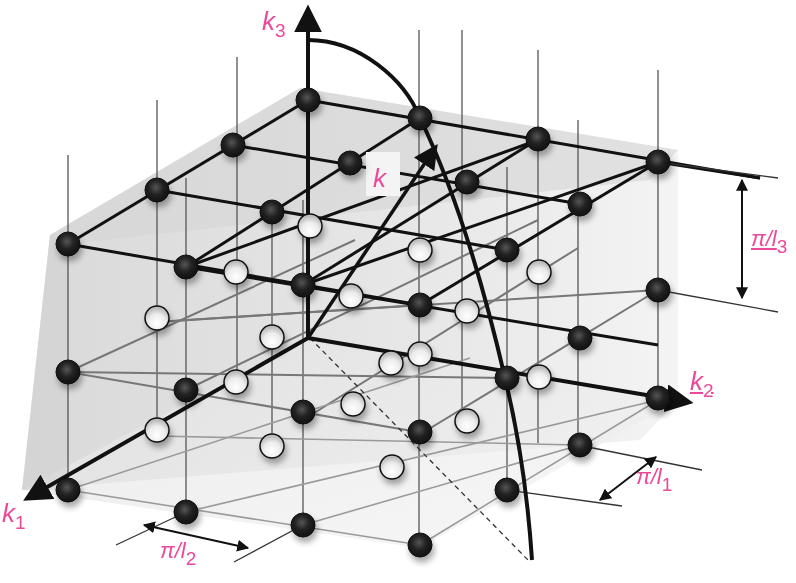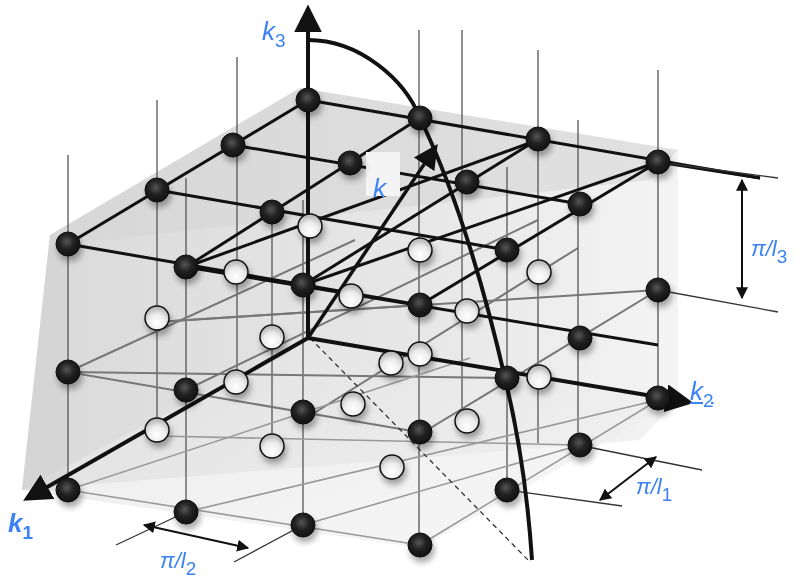--- a/index.html
+++ b/index.html
@@ -1,18 +1,18 @@
 <!DOCTYPE html>
 <html><head>
 <meta charset="utf-8">
 <style>
   html, body { margin:0; padding:0; background:#ffffff; }
   body { width:796px; height:583px; overflow:hidden; position:relative; font-family:"DejaVu Sans", sans-serif; }
   #diagram { position:absolute; left:0; top:0; width:796px; height:583px; }
-  .lbl { position:absolute; font-family:"Liberation Sans", sans-serif; font-style:italic; color:#3b82f6; font-size:26px; line-height:1; white-space:nowrap;margin-top:10px; }
+  .lbl { position:absolute; font-family:"Liberation Sans", sans-serif; font-style:italic; color:#ec4899; font-size:26px; line-height:1; white-space:nowrap; }
   .sublbl { font-style:normal; font-size:19px; position:relative; top:7px; }
 </style>
 </head>
 <body>
 
 <svg id="diagram" viewBox="0 0 796 583" xmlns="http://www.w3.org/2000/svg">
   <defs>
     <linearGradient id="boxBack" x1="0" y1="0" x2="1" y2="0">
       <stop offset="0" stop-color="#d2d2d2"></stop>
       <stop offset="0.7" stop-color="#e6e6e6"></stop>
@@ -186,30 +186,30 @@
     <circle cx="272" cy="446" r="12"></circle>
     <circle cx="539" cy="377" r="12"></circle>
     <circle cx="467" cy="421" r="12"></circle>
     <circle cx="392" cy="467" r="12"></circle>
   </g>
 </svg>
 
 <div class="lbl" style="left:262px;top:8px;">
   <span>k</span><span class="sublbl">3</span>
 </div>
-<div class="lbl" style="left:8px;top:500px;font-weight:bold;">
+<div class="lbl" style="left:2px;top:500px;">
   <span>k</span><span class="sublbl">1</span>
 </div>
 <div class="lbl" style="left:690px;top:368px;text-decoration:underline;">
   <span>k</span><span class="sublbl">2</span>
 </div>
 <div class="lbl" style="left:373px;top:165px;">
   <span>k</span>
 </div>
-<div class="lbl" style="left:751px;top:228px;font-size:22px;">
+<div class="lbl" style="left:751px;top:228px;font-size:22px;text-decoration:underline;">
   <span>π/l</span><span class="sublbl">3</span>
 </div>
 <div class="lbl" style="left:636px;top:466px;font-size:22px;">
   <span>π/l</span><span class="sublbl">1</span>
 </div>
 <div class="lbl" style="left:160px;top:540px;font-size:22px;">
   <span>π/l</span><span class="sublbl">2</span>
 </div>
 
 </body></html>

